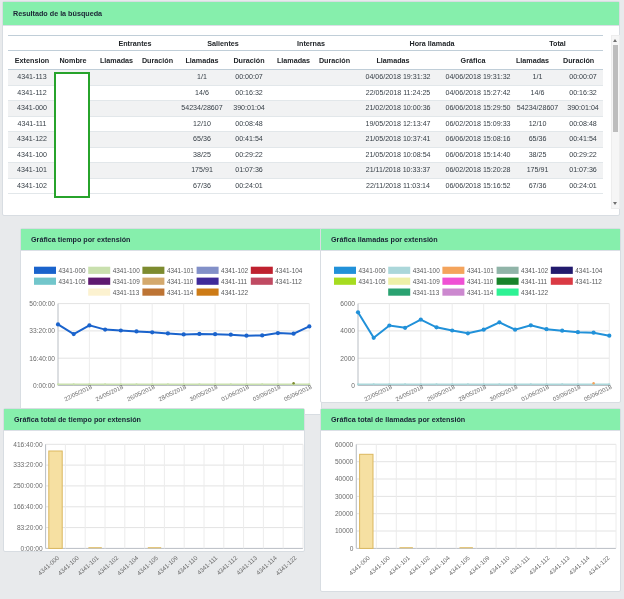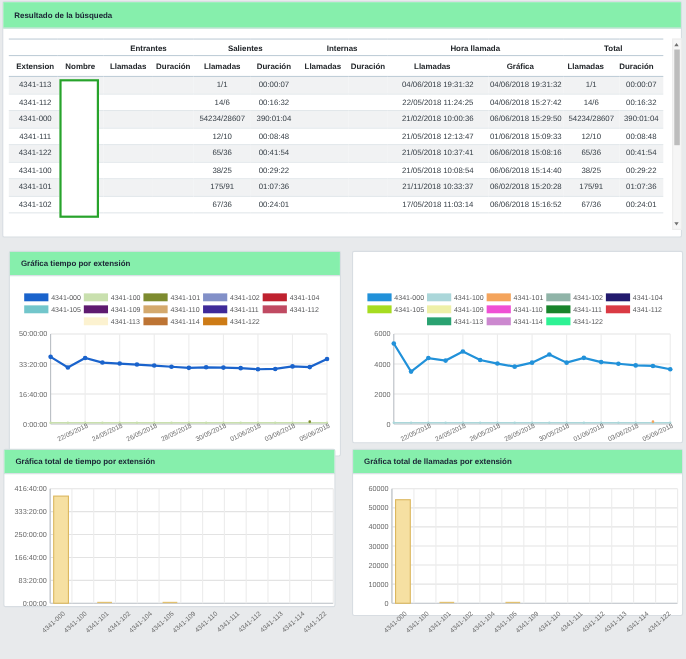--- a/index.html
+++ b/index.html
@@ -105,22 +105,22 @@
         </tr>
         <tr class="even">
           <td class="c1">4341-111</td>
           <td></td>
           <td></td>
           <td></td>
           <td>12/10</td>
           <td>00:08:48</td>
           <td></td>
           <td></td>
-          <td>21/05/2018 12:13:47</td>
-          <td>01/06/2018 15:09:33</td>
+          <td>19/05/2018 12:13:47</td>
+          <td>06/02/2018 15:09:33</td>
           <td>12/10</td>
           <td>00:08:48</td>
         </tr>
         <tr class="odd">
           <td class="c1">4341-122</td>
           <td></td>
           <td></td>
           <td></td>
           <td>65/36</td>
           <td>00:41:54</td>
@@ -161,35 +161,35 @@
         </tr>
         <tr class="even">
           <td class="c1">4341-102</td>
           <td></td>
           <td></td>
           <td></td>
           <td>67/36</td>
           <td>00:24:01</td>
           <td></td>
           <td></td>
-          <td>17/05/2018 11:03:14</td>
+          <td>22/11/2018 11:03:14</td>
           <td>06/06/2018 15:16:52</td>
           <td>67/36</td>
           <td>00:24:01</td>
         </tr>
       </tbody>
     </table>
   <div class="greenbox"></div>
   <div class="sbar">
       <div class="sarr" style="top:3px;border-bottom:3.2px solid #6f6f6f"></div>
       <div class="sthumb"></div>
       <div class="sarr" style="bottom:3px;border-top:3.2px solid #6f6f6f"></div>
     </div>
 </div>
-<div class="panel" style="left:8px;top:228px;width:302px;height:187px">
+<div class="panel" style="left:20px;top:228px;width:302px;height:187px">
   <div class="phead">Gráfica tiempo por extensión</div>
   <svg width="302" height="153" viewBox="0 0 302 153" style="position:absolute;left:-1px;top:21px">
       <rect x="14.0" y="16.7" width="22" height="7.2" fill="#1a63cc"></rect>
       <text x="38.5" y="23.0" font-size="6.4" fill="#58595b">4341-000</text>
       <rect x="68.2" y="16.7" width="22" height="7.2" fill="#c9e0ae"></rect>
       <text x="92.7" y="23.0" font-size="6.4" fill="#58595b">4341-100</text>
       <rect x="122.4" y="16.7" width="22" height="7.2" fill="#7d8b2f"></rect>
       <text x="146.9" y="23.0" font-size="6.4" fill="#58595b">4341-101</text>
       <rect x="176.6" y="16.7" width="22" height="7.2" fill="#8290c8"></rect>
       <text x="201.1" y="23.0" font-size="6.4" fill="#58595b">4341-102</text>
@@ -269,20 +269,21 @@
       <text transform="translate(103.8,138.3) rotate(-26)" font-size="6.0" fill="#6b6b6b" text-anchor="end">24/05/2018</text>
       <text transform="translate(135.2,138.3) rotate(-26)" font-size="6.0" fill="#6b6b6b" text-anchor="end">26/05/2018</text>
       <text transform="translate(166.7,138.3) rotate(-26)" font-size="6.0" fill="#6b6b6b" text-anchor="end">28/05/2018</text>
       <text transform="translate(198.1,138.3) rotate(-26)" font-size="6.0" fill="#6b6b6b" text-anchor="end">30/05/2018</text>
       <text transform="translate(229.5,138.3) rotate(-26)" font-size="6.0" fill="#6b6b6b" text-anchor="end">01/06/2018</text>
       <text transform="translate(260.9,138.3) rotate(-26)" font-size="6.0" fill="#6b6b6b" text-anchor="end">03/06/2018</text>
       <text transform="translate(292.3,138.3) rotate(-26)" font-size="6.0" fill="#6b6b6b" text-anchor="end">05/06/2018</text>
     </svg>
 </div>
 <div class="panel" style="left:320px;top:228px;width:301px;height:175px">
+  <div class="phead">Gráfica llamadas por extensión</div>
   <svg width="302" height="153" viewBox="0 0 302 153" style="position:absolute;left:-1px;top:21px">
       <rect x="14.0" y="16.7" width="22" height="7.2" fill="#2191d9"></rect>
       <text x="38.5" y="23.0" font-size="6.4" fill="#58595b">4341-000</text>
       <rect x="68.2" y="16.7" width="22" height="7.2" fill="#abd7da"></rect>
       <text x="92.7" y="23.0" font-size="6.4" fill="#58595b">4341-100</text>
       <rect x="122.4" y="16.7" width="22" height="7.2" fill="#f4a45c"></rect>
       <text x="146.9" y="23.0" font-size="6.4" fill="#58595b">4341-101</text>
       <rect x="176.6" y="16.7" width="22" height="7.2" fill="#90b4a8"></rect>
       <text x="201.1" y="23.0" font-size="6.4" fill="#58595b">4341-102</text>
       <rect x="230.8" y="16.7" width="22" height="7.2" fill="#221a6d"></rect>
@@ -408,21 +409,21 @@
       <text transform="translate(155.5,128.4) rotate(-42)" font-size="6.1" fill="#6b6b6b" text-anchor="end">4341-105</text>
       <text transform="translate(175.3,128.4) rotate(-42)" font-size="6.1" fill="#6b6b6b" text-anchor="end">4341-109</text>
       <text transform="translate(195.1,128.4) rotate(-42)" font-size="6.1" fill="#6b6b6b" text-anchor="end">4341-110</text>
       <text transform="translate(214.9,128.4) rotate(-42)" font-size="6.1" fill="#6b6b6b" text-anchor="end">4341-111</text>
       <text transform="translate(234.7,128.4) rotate(-42)" font-size="6.1" fill="#6b6b6b" text-anchor="end">4341-112</text>
       <text transform="translate(254.5,128.4) rotate(-42)" font-size="6.1" fill="#6b6b6b" text-anchor="end">4341-113</text>
       <text transform="translate(274.3,128.4) rotate(-42)" font-size="6.1" fill="#6b6b6b" text-anchor="end">4341-114</text>
       <text transform="translate(294.1,128.4) rotate(-42)" font-size="6.1" fill="#6b6b6b" text-anchor="end">4341-122</text>
     </svg>
 </div>
-<div class="panel" style="left:320px;top:408px;width:301px;height:152px">
+<div class="panel" style="left:320px;top:408px;width:301px;height:184px">
   <div class="phead">Gráfica total de llamadas por extensión</div>
   <svg width="302" height="162" viewBox="0 0 302 162" style="position:absolute;left:-1px;top:21px">
       <line x1="36.3" y1="14.3" x2="296.0" y2="14.3" stroke="#e3e3e3" stroke-width="1"></line>
       <text x="33.3" y="16.6" font-size="6.6" fill="#6b6b6b" text-anchor="end">60000</text>
       <line x1="36.3" y1="31.7" x2="296.0" y2="31.7" stroke="#e3e3e3" stroke-width="1"></line>
       <text x="33.3" y="34.0" font-size="6.6" fill="#6b6b6b" text-anchor="end">50000</text>
       <line x1="36.3" y1="49.0" x2="296.0" y2="49.0" stroke="#e3e3e3" stroke-width="1"></line>
       <text x="33.3" y="51.3" font-size="6.6" fill="#6b6b6b" text-anchor="end">40000</text>
       <line x1="36.3" y1="66.4" x2="296.0" y2="66.4" stroke="#e3e3e3" stroke-width="1"></line>
       <text x="33.3" y="68.7" font-size="6.6" fill="#6b6b6b" text-anchor="end">30000</text>

